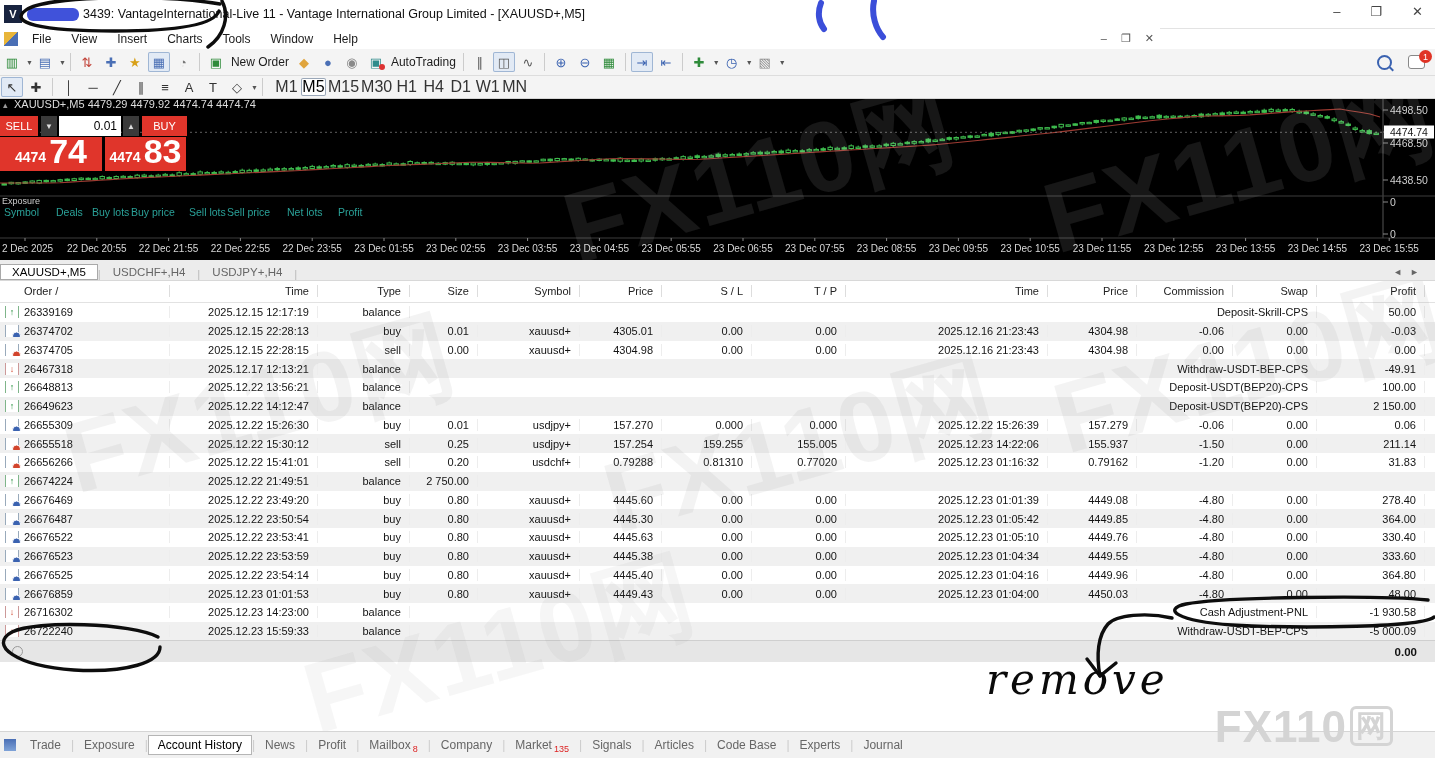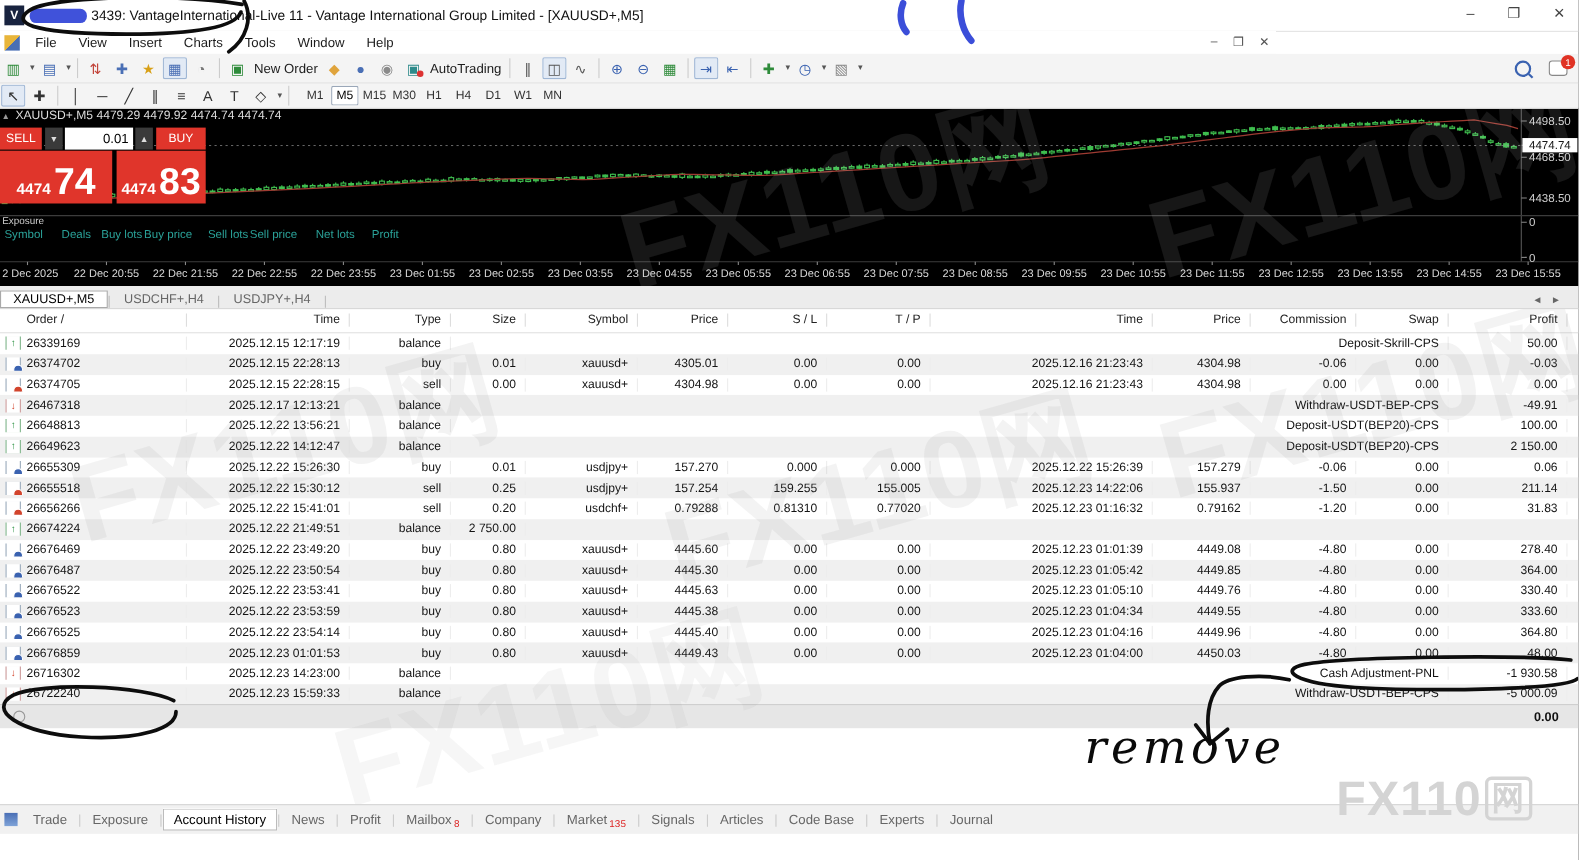--- a/index.html
+++ b/index.html
@@ -26,41 +26,41 @@
   .toolbar2{position:absolute;left:0;top:76px;width:1435px;height:22px;background:#f4f4f4;
             border-bottom:1px solid #d5d5d5;display:flex;align-items:center;z-index:6;}
   .tbtn{min-width:22px;height:20px;margin:0 1px;display:flex;align-items:center;justify-content:center;
         font-size:13px;border-radius:2px;position:relative;}
   .tbtn.pressed{background:#e2eaf5;box-shadow:inset 0 0 0 1px #9fb6d4;}
   .tsep{width:1px;height:18px;background:#ccc;margin:0 4px;}
   .tcaret{font-size:7px;color:#555;margin-left:2px;}
   .tlabel{font-size:12px;color:#1c1c1c;margin-left:3px;margin-right:3px;white-space:nowrap;}
   .tdot{position:absolute;right:2px;bottom:2px;width:6px;height:6px;border-radius:50%;background:#d33;}
   .tf-btn{min-width:25px;height:18px;margin:0 1px;display:flex;align-items:center;justify-content:center;
-          font-size:11px;color:#333;border-radius:2px;}
+          font-size:16px;color:#333;border-radius:2px;}
   .tf-btn.active{background:#fff;box-shadow:inset 0 0 0 1px #9aa7b8;color:#000;}
   .mag{width:11px;height:11px;border:2px solid #3a62b0;border-radius:50%;position:relative;}
   .mag:after{content:"";position:absolute;width:5px;height:2px;background:#3a62b0;transform:rotate(45deg);
              right:-4px;bottom:-2px;}
   .bubble{width:15px;height:12px;background:#fff;border:1.5px solid #888;border-radius:3px;position:relative;}
   .badge-red{position:absolute;top:-6px;right:-8px;background:#e03325;color:#fff;border-radius:50%;
              width:13px;height:13px;font-size:9px;display:flex;align-items:center;justify-content:center;}
   .toolbar-right{position:absolute;right:10px;display:flex;gap:16px;align-items:center;}
   
   .chart-wrap{position:absolute;left:0;top:98px;width:1435px;height:162px;background:#000;z-index:1;}
   .trade-widget{position:absolute;left:0;top:18px;width:187px;z-index:3;font-family:"Liberation Sans",sans-serif;}
   .tw-row1{display:flex;height:20px;}
   .tw-sell,.tw-buy{background:#e0352b;color:#fff;font-size:11px;display:flex;align-items:center;justify-content:center;}
   .tw-sell{width:38px;}
   .tw-buy{width:45px;margin-left:3px;}
   .tw-caret{width:16px;margin-left:3px;background:#3a3a3a;color:#ddd;font-size:8px;display:flex;align-items:center;justify-content:center;}
   .tw-vol{width:58px;margin-left:2px;background:#fff;color:#000;font-size:12px;display:flex;align-items:center;
           justify-content:flex-end;padding-right:4px;}
   .tw-spin{width:16px;margin-left:2px;background:#3a3a3a;color:#ddd;font-size:8px;display:flex;align-items:center;justify-content:center;}
-  .tw-row2{display:flex;height:48px;margin-top:1px;justify-content:space-between;}
+  .tw-row2{display:flex;height:34px;margin-top:1px;}
   .tw-price{background:#e0352b;color:#fff;display:flex;align-items:flex-end;justify-content:center;padding-bottom:3px;}
   .tw-price .small{font-size:14px;font-weight:bold;margin-right:3px;margin-bottom:3px;}
   .tw-price .big{font-size:34px;font-weight:bold;line-height:1;}
   .tw-price.sell{width:102px;}
   .tw-price.buy{width:81px;margin-left:3px;}
   
   .chart-tabs{position:absolute;left:0;top:260px;width:1435px;height:20px;background:#ececec;
               border-bottom:1px solid #d8d8d8;display:flex;align-items:flex-end;font-size:11.5px;z-index:6;}
   .ctab{padding:2px 12px;color:#666;display:flex;align-items:center;}
   .ctab.active{background:#fff;color:#000;box-shadow:inset 0 0 0 1px #a9a9a9;}

